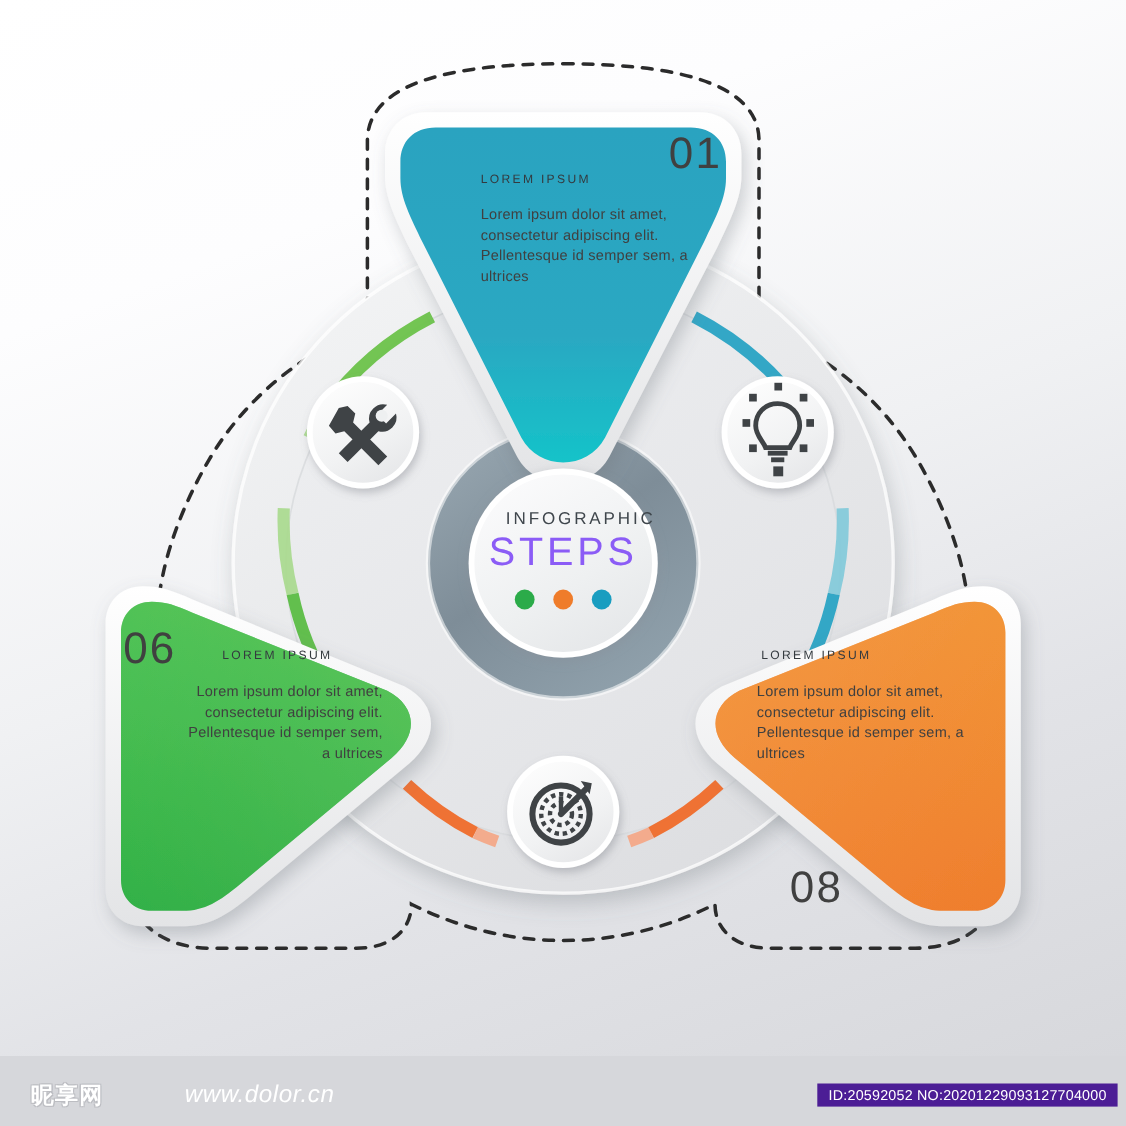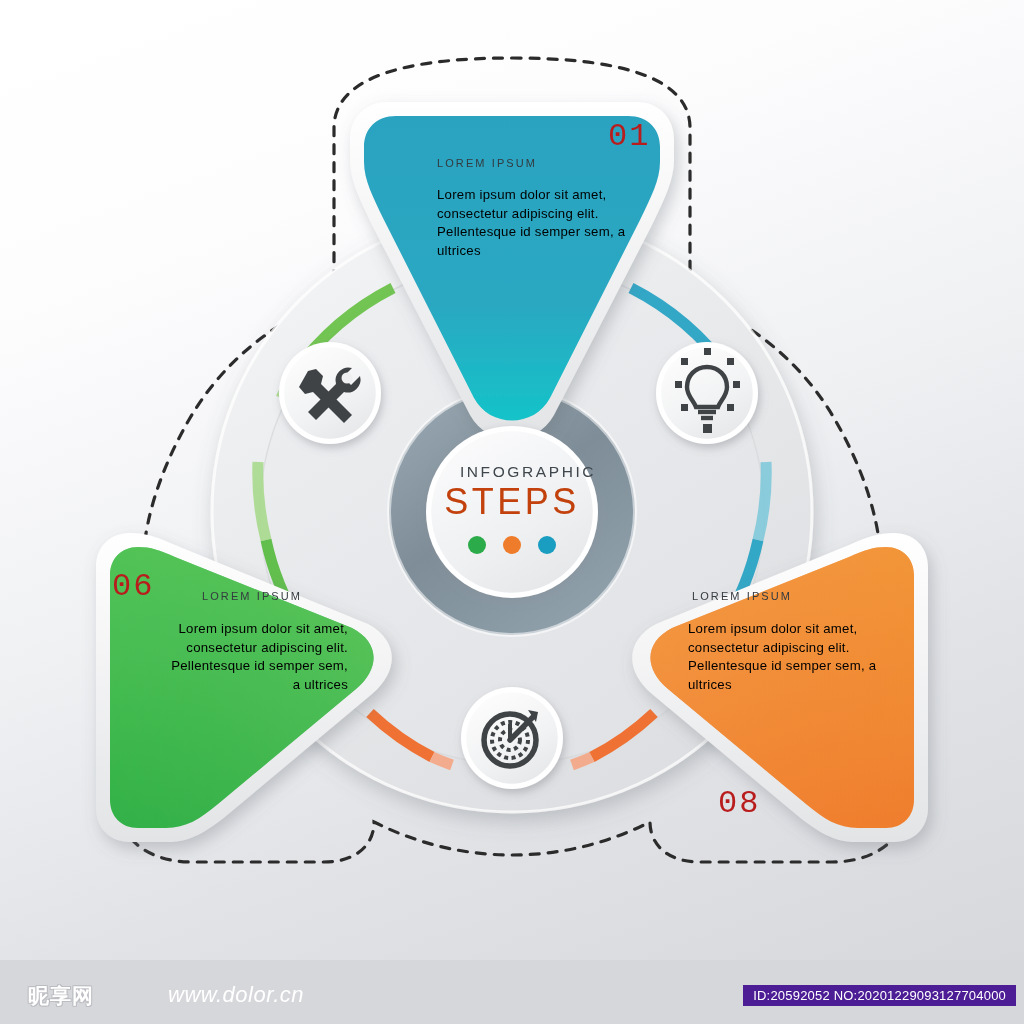--- a/index.html
+++ b/index.html
@@ -12,25 +12,25 @@
   #stage{position:absolute;inset:0;}
   svg.layer{position:absolute;left:0;top:0;width:1024px;height:1024px;}
 
   .txt{position:absolute;pointer-events:none;}
 
   .step-title{
     font-size:11px;letter-spacing:2.1px;color:#343a3f;
     font-weight:400;white-space:nowrap;
   }
   .step-body{
-    font-size:13.2px;line-height:18.5px;color:#000000;
+    font-size:13.2px;line-height:18.5px;color:#404040;
     letter-spacing:0.25px;
   }
   .step-num{
-    font-size:32px;color:#b91c1c;letter-spacing:2px;font-weight:300;font-family:Liberation Mono, monospace;
+    font-size:40px;color:#404040;letter-spacing:2px;font-weight:300;
   }
 
   
   #s1-title{left:437px;top:157px;}
   #s1-body{left:437px;top:186px;width:200px;}
   #s1-num{left:608px;top:118px;}
 
   
   #s2-title{left:692px;top:590px;}
   #s2-body{left:688px;top:620px;width:200px;}
@@ -41,21 +41,21 @@
   #s3-body{left:170px;top:620px;width:178px;text-align:right;}
   #s3-num{left:112px;top:568px;}
 
   
   #hub-top{
     position:absolute;left:0;right:0;top:463px;text-align:center;
     font-size:15.5px;letter-spacing:2.6px;color:#3f464c;margin-left:32px;
   }
   #hub-bottom{
     position:absolute;left:0;right:0;top:481px;text-align:center;
-    font-size:36px;letter-spacing:3.5px;color:#c2410c;font-weight:400;
+    font-size:36px;letter-spacing:3.5px;color:#8b5cf6;font-weight:400;
   }
 
   
   #footer{
     position:absolute;left:0;bottom:0;width:1024px;height:64px;
     background:#d6d7db;
   }
   #wm-logo{
     position:absolute;left:28px;bottom:14px;
     font-size:21px;font-weight:bold;color:#ffffff;

